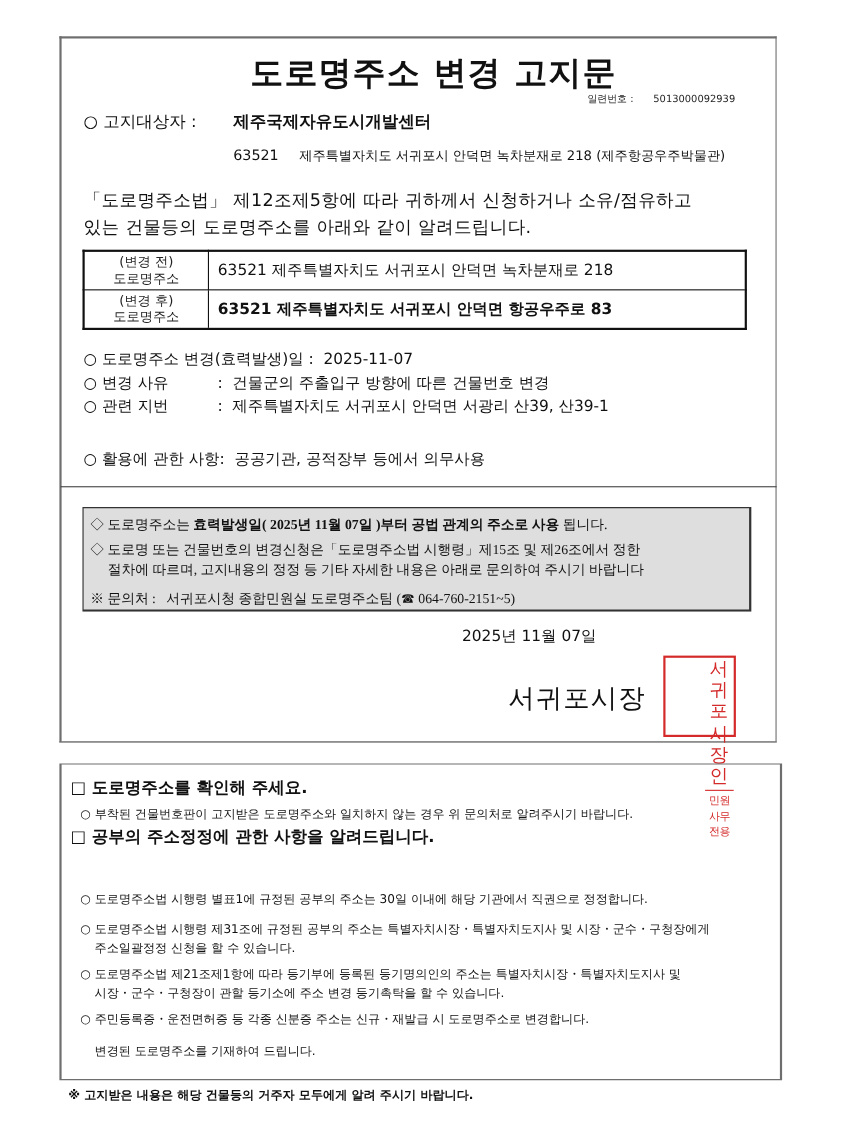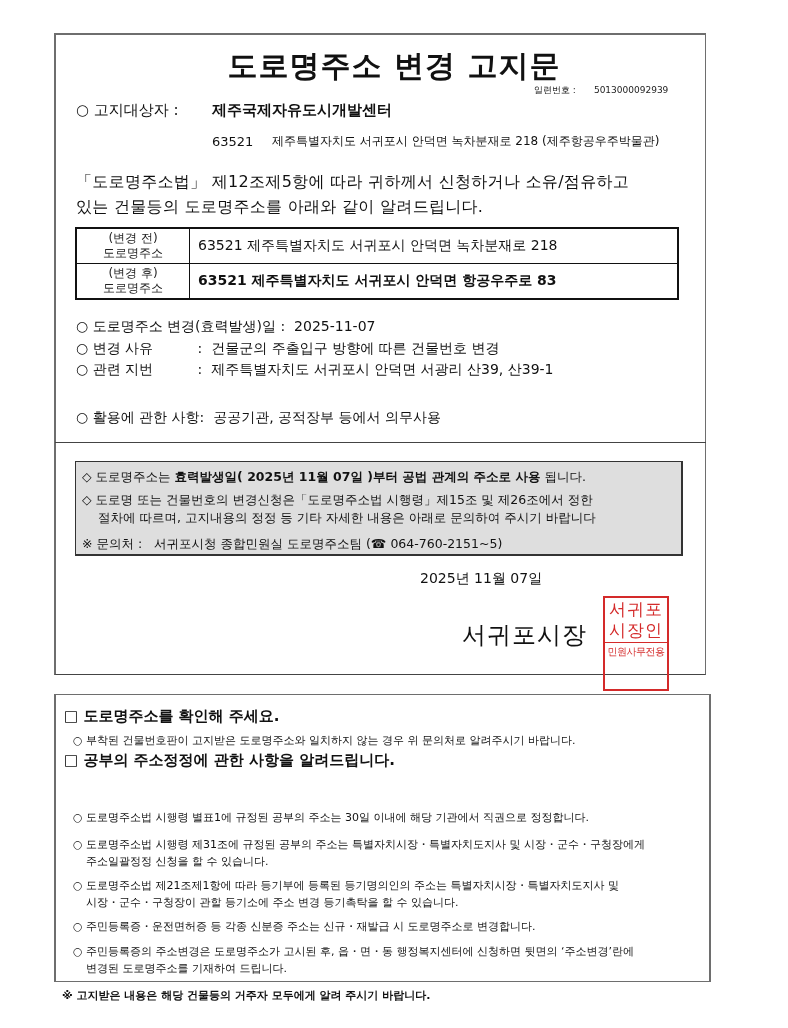--- a/index.html
+++ b/index.html
@@ -15,24 +15,24 @@
   .zip { left: 212px; top: 134px; font-size: 13px; }
   .addr { left: 272px; top: 134px; font-size: 12px; width: 432px; line-height: 14px; white-space: normal; }
   .intro { left: 76px; font-size: 16px; letter-spacing: 0.3px; }
   table.addr-table { position: absolute; left: 75px; top: 227px; width: 604px; border-collapse: collapse; border: 2px solid #111; }
   table.addr-table td { border: 1px solid #111; height: 34px; padding: 0; }
   table.addr-table td.lbl { width: 112px; text-align: center; font-size: 12px; line-height: 15px; color: #222; }
   table.addr-table td.val { padding-left: 8px; font-size: 14px; }
   table.addr-table td.val.bold { font-weight: bold; font-size: 14px; }
   .info { left: 76px; font-size: 14px; white-space: pre; }
   .gray-box { left: 75px; top: 461px; width: 608px; height: 95px; background: #dedede; border: 1px solid #333; border-right-width: 2px; border-bottom-width: 2px; box-sizing: border-box; }
-  .gb-line { left: 82px; font-size: 12.5px; white-space: nowrap; }
+  .gb-line { left: 82px; font-size: 12.5px; white-space: nowrap; font-family: Liberation Serif, serif; }
   .date { left: 420px; top: 570px; font-size: 14px; }
   .mayor { left: 462px; top: 619px; font-size: 24px; letter-spacing: 1px; text-align: right; }
-  .stamp { left: 603px; top: 596px; width: 66px; height: 95px; border: 2px solid #d42a2a; box-sizing: border-box; color: #d42a2a; text-align: center; }
+  .stamp { left: 603px; top: 596px; width: 66px; height: 74px; border: 2px solid #d42a2a; box-sizing: border-box; color: #d42a2a; text-align: center; padding-left: 36px; }
   .stamp .s1 { font-size: 17px; line-height: 19px; margin-top: 2px; letter-spacing: 1px; }
   .stamp .s3 { font-size: 10px; border-top: 1px solid #d42a2a; margin-top: 2px; padding-top: 2px; letter-spacing: -0.5px; }
   .lower-box { left: 54px; top: 694px; width: 657px; height: 288px; border: 1px solid #6e6e6e; border-left-width: 2px; border-right-width: 2px; box-sizing: border-box; }
   .sec-head { left: 64px; font-size: 15px; font-weight: bold; }
   .bullet { left: 73px; font-size: 11px; line-height: 13px; width: 620px; }
   .bullet .ind { display: block; padding-left: 13px; }
   .footer-note { left: 62px; top: 988px; font-size: 11px; font-weight: bold; }
 </style>
 </head>
 <body>
@@ -93,15 +93,15 @@
 
 <div class="abs sec-head" style="top:707px;">□ 도로명주소를 확인해 주세요.</div>
 <div class="abs bullet" style="top:734px;"><span>○ 부착된 건물번호판이 고지받은 도로명주소와 일치하지 않는 경우 위 문의처로 알려주시기 바랍니다.</span></div>
 <div class="abs bullet" style="top:754px;"></div>
 
 <div class="abs sec-head" style="top:751px;">□ 공부의 주소정정에 관한 사항을 알려드립니다.</div>
 <div class="abs bullet" style="top:811px;"><span>○ 도로명주소법 시행령 별표1에 규정된 공부의 주소는 30일 이내에 해당 기관에서 직권으로 정정합니다.</span></div>
 <div class="abs bullet" style="top:838px;"><span>○ 도로명주소법 시행령 제31조에 규정된 공부의 주소는 특별자치시장・특별자치도지사 및 시장・군수・구청장에게</span><span class="ind" style="margin-top:4px;">주소일괄정정 신청을 할 수 있습니다.</span></div>
 <div class="abs bullet" style="top:879px;"><span>○ 도로명주소법 제21조제1항에 따라 등기부에 등록된 등기명의인의 주소는 특별자치시장・특별자치도지사 및</span><span class="ind" style="margin-top:4px;">시장・군수・구청장이 관할 등기소에 주소 변경 등기촉탁을 할 수 있습니다.</span></div>
 <div class="abs bullet" style="top:920px;"><span>○ 주민등록증・운전면허증 등 각종 신분증 주소는 신규・재발급 시 도로명주소로 변경합니다.</span></div>
-<div class="abs bullet" style="top:945px;"><span>○ 주민등록증의 주소변경은 도로명주소가 고시된 후, 읍・면・동 행정복지센터에 신청하면 뒷면의 ‘주소변경’란에</span><span class="ind" style="margin-top:4px;">변경된 도로명주소를 기재하여 드립니다.</span></div>
+<div class="abs bullet" style="top:945px;"><span class="ind" style="margin-top:4px;">변경된 도로명주소를 기재하여 드립니다.</span></div>
 
 <div class="abs footer-note">※ 고지받은 내용은 해당 건물등의 거주자 모두에게 알려 주시기 바랍니다.</div>
 
 </body></html>

